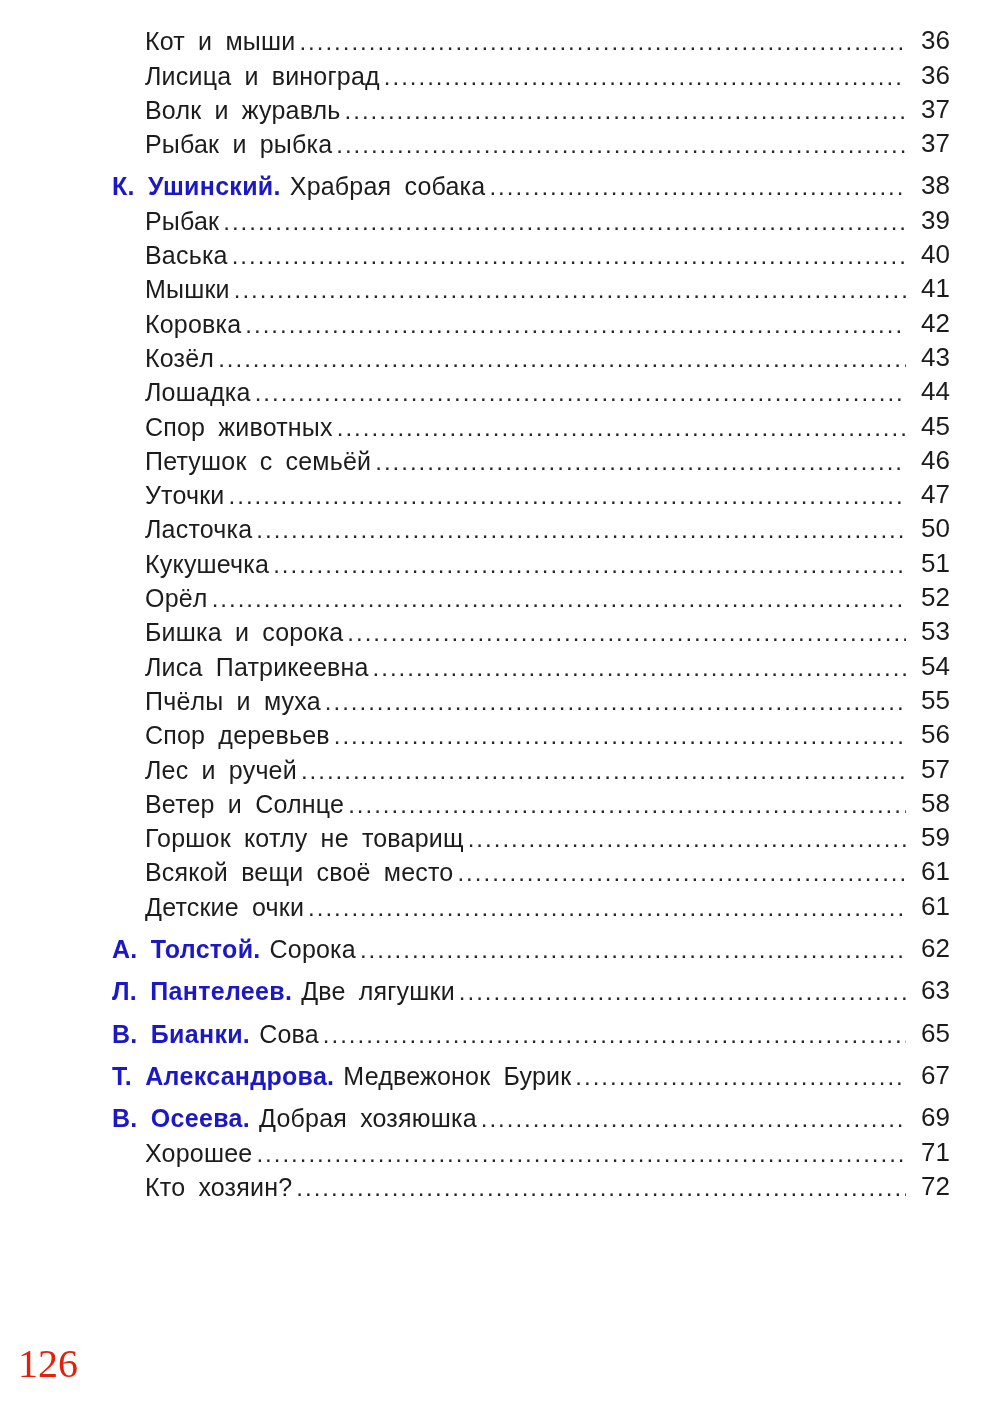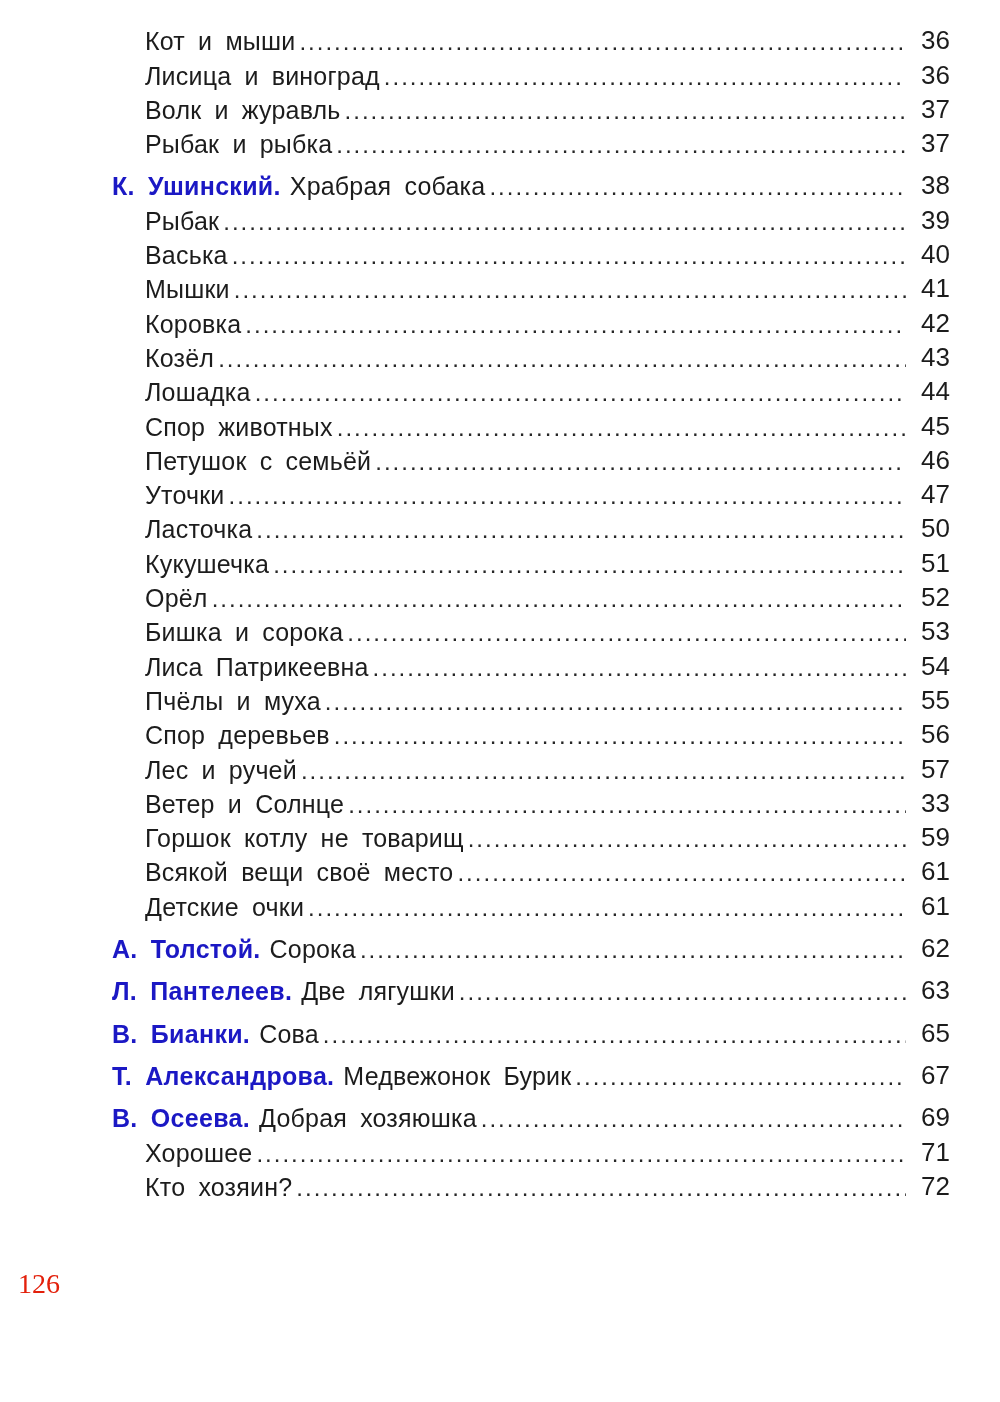--- a/index.html
+++ b/index.html
@@ -48,23 +48,23 @@
     content: "..................................................................................................................................................";
   }
   .pagenum {
     font-size: 26px;
     margin-left: 15px;
     white-space: nowrap;
   }
   .folio {
     position: absolute;
     left: 18px;
-    top: 1268px;
+    top: 1340px;
     font-family: "Liberation Serif", serif;
-    font-size: 28px;
+    font-size: 40px;
     color: var(--folio, #e3200b);
   }
 </style>
 </head>
 <body>
 
 <div class="page">
   <main class="toc" id="toc-list">
       <div class="row">
         <span class="title">Кот и мыши</span>
@@ -173,21 +173,21 @@
         <span class="pagenum">56</span>
       </div>
       <div class="row">
         <span class="title">Лес и ручей</span>
         <span class="dots"></span>
         <span class="pagenum">57</span>
       </div>
       <div class="row">
         <span class="title">Ветер и Солнце</span>
         <span class="dots"></span>
-        <span class="pagenum">33</span>
+        <span class="pagenum">58</span>
       </div>
       <div class="row">
         <span class="title">Горшок котлу не товарищ</span>
         <span class="dots"></span>
         <span class="pagenum">59</span>
       </div>
       <div class="row">
         <span class="title">Всякой вещи своё место</span>
         <span class="dots"></span>
         <span class="pagenum">61</span>

